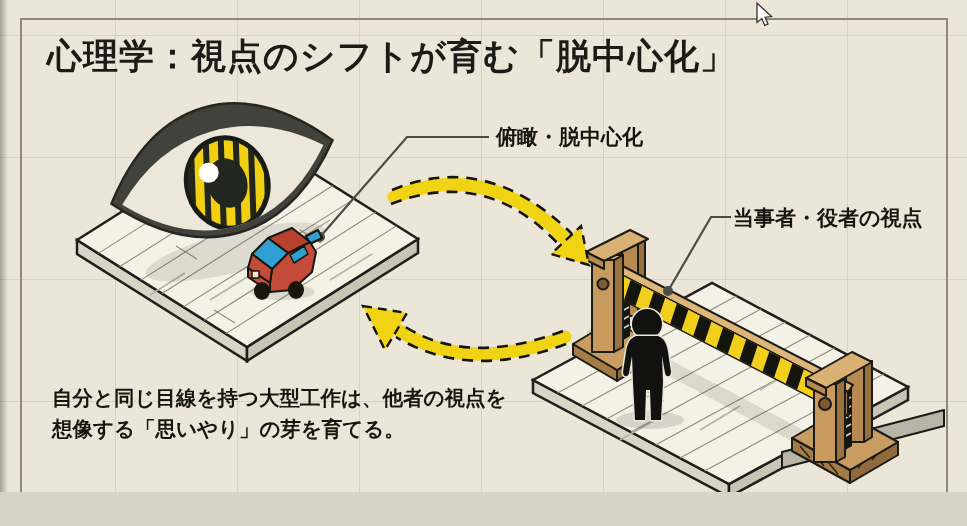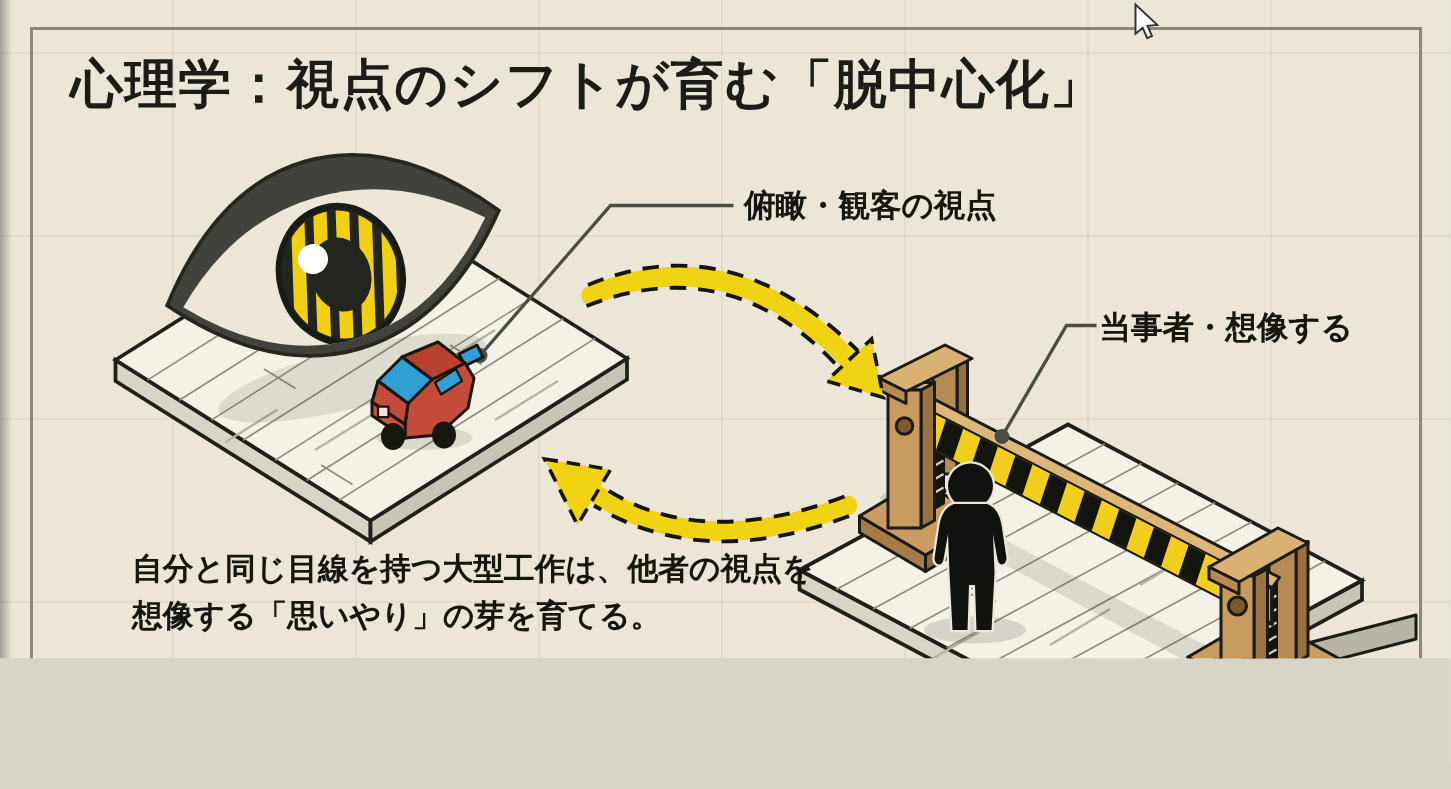--- a/index.html
+++ b/index.html
@@ -1,17 +1,17 @@
 <!DOCTYPE html>
 <html><head>
 <meta charset="utf-8">
 <style>
   html,body{margin:0;padding:0;background:#d8d4c6;}
   .canvas{
-    position:relative;width:967px;height:439px;overflow:hidden;
+    position:relative;width:967px;height:492px;overflow:hidden;
     background-color:#ebe6d7;
     background-image:
       linear-gradient(rgba(140,130,100,0.20) 1px, transparent 1px),
       linear-gradient(90deg, rgba(140,130,100,0.20) 1px, transparent 1px);
     background-size:122px 122px;
     background-position:115px 35px;
     font-family:"Liberation Sans","DejaVu Sans",sans-serif;
   }
   .edge-vignette{position:absolute;left:0;top:0;width:8px;height:526px;
     background:linear-gradient(90deg,rgba(0,0,0,0.30),rgba(0,0,0,0));}
@@ -24,21 +24,21 @@
   }
   .label{
     position:absolute;font-size:21px;font-weight:800;color:#16160f;white-space:nowrap;
   }
   .label-overhead{left:496px;top:123px;}
   .label-actor{left:733px;top:204px;}
   .para{
     position:absolute;left:52px;font-size:20.5px;font-weight:800;color:#16160f;
     line-height:1.5;white-space:pre-line;
   }
-  .para1{top:365px;margin-left:36px;}
+  .para1{top:383px;}
   .para2{top:443px;}
 </style>
 </head>
 <body>
 
 <div class="canvas">
 
   <div class="frame"></div>
 
   <svg class="illustration" viewBox="0 0 967 526">
@@ -243,20 +243,20 @@
       <polygon points="363,306 407,313 385,350" fill="#f0d312" stroke="#15150f" stroke-width="2.4" stroke-dasharray="9 6"></polygon>
     </g>
 
     <g>
       <path d="M757,3 L757,22.5 L761.8,18.6 L764.8,25.4 L768,24 L765,17.2 L771.5,16.6 Z" fill="#ffffff" stroke="#333330" stroke-width="1.3"></path>
     </g>
   </svg>
 
   <h1 class="title">心理学：視点のシフトが育む「脱中心化」</h1>
 
-  <div class="label label-overhead">俯瞰・観客の視点</div>
-  <div class="label label-actor">当事者・想像する</div>
+  <div class="label label-overhead">俯瞰・脱中心化</div>
+  <div class="label label-actor">当事者・役者の視点</div>
 
   <div class="para para1">自分と同じ目線を持つ大型工作は、他者の視点を
 想像する「思いやり」の芽を育てる。</div>
 
   <div class="edge-vignette"></div>
 </div>
 
 </body></html>

